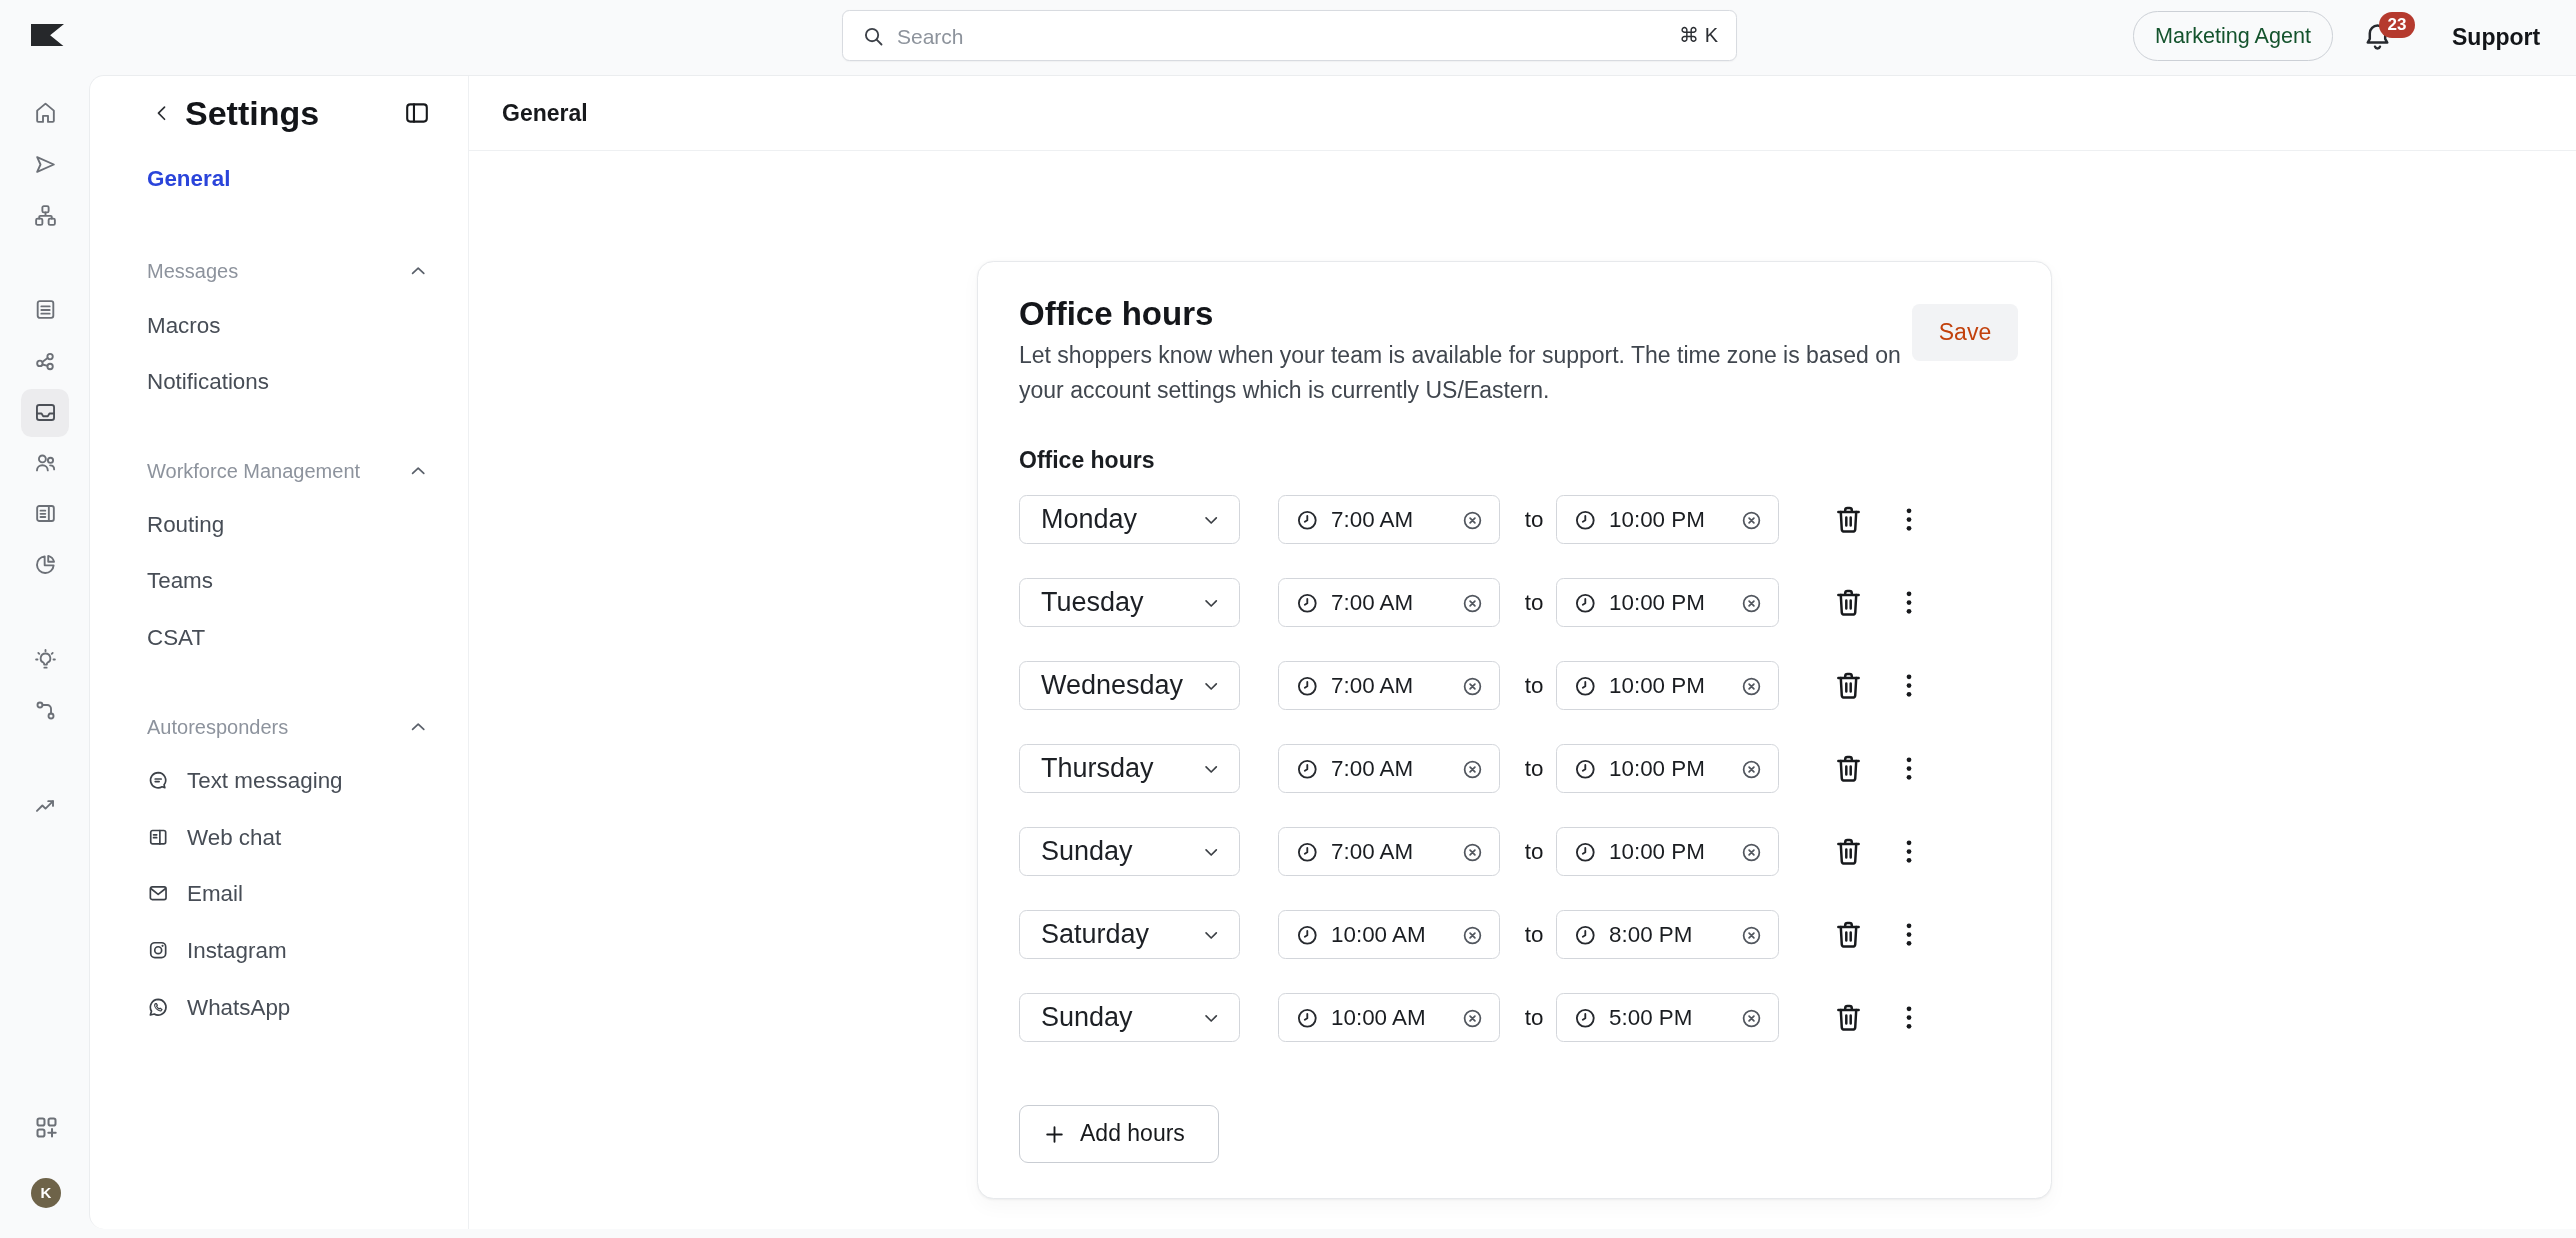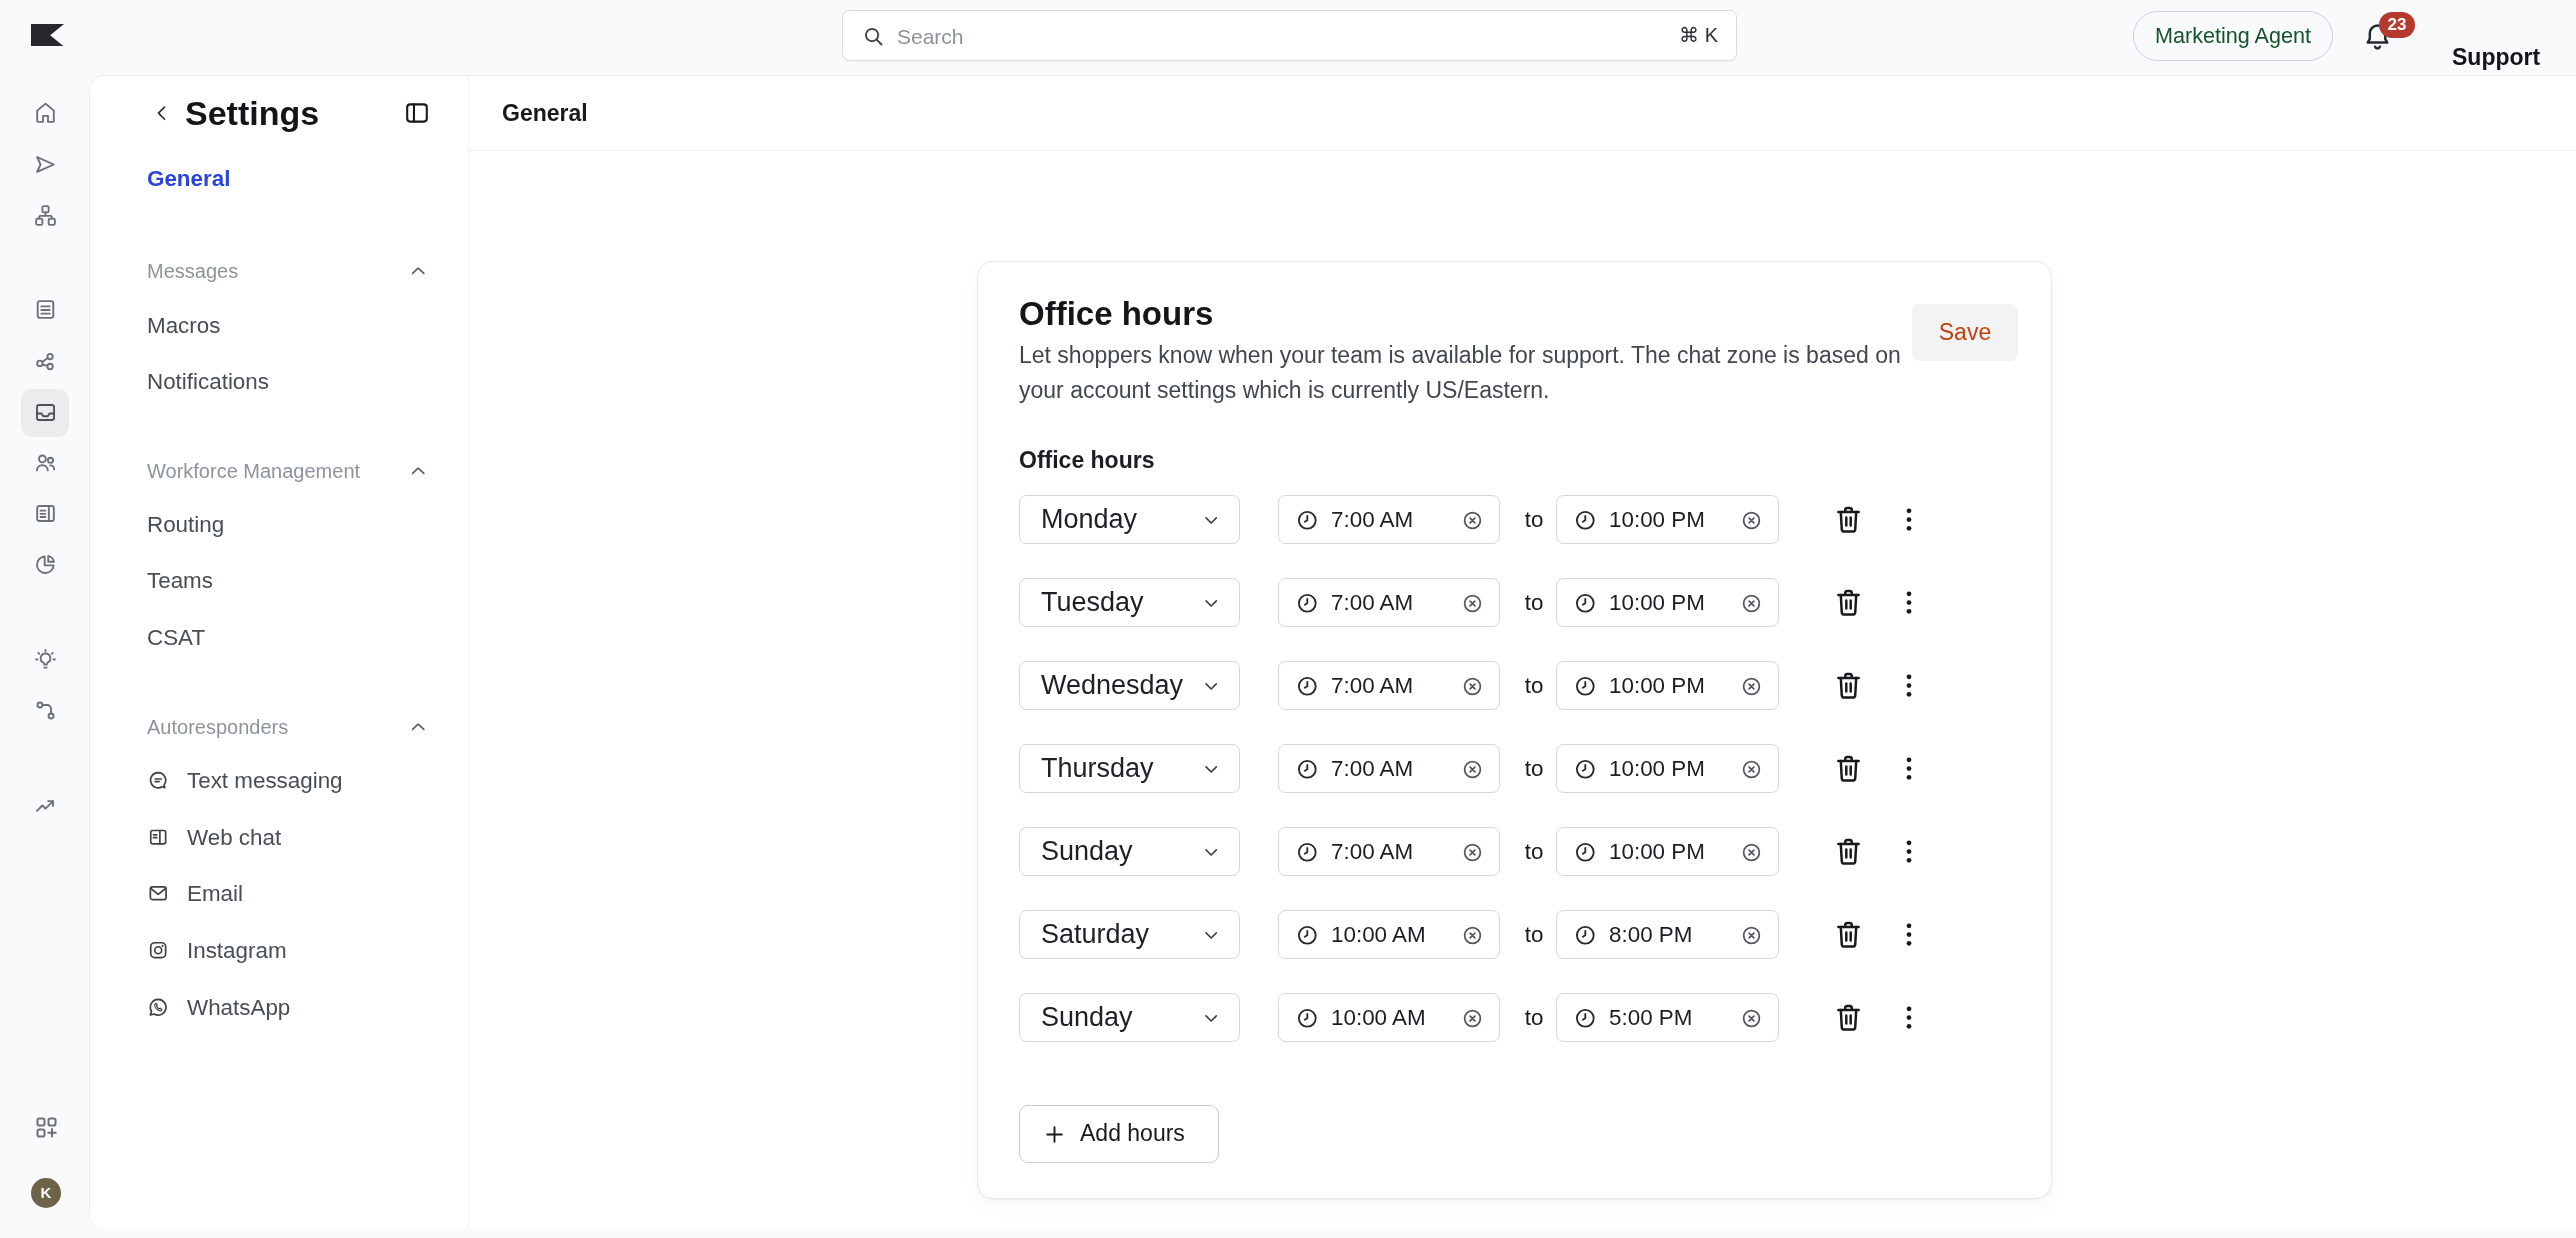--- a/index.html
+++ b/index.html
@@ -20,21 +20,21 @@
   .searchbox svg{position:absolute;left:18px;top:12.7px;color:#3c4148;}
   .searchbox input{position:absolute;left:52px;top:0;width:760px;height:100%;border:none;outline:none;
         background:transparent;font:21px "Liberation Sans",sans-serif;color:#1a1d21;}
   .searchbox input::placeholder{color:#8d939c;}
   .kbd{position:absolute;right:18px;top:0;height:49px;line-height:49px;font-size:20px;color:#2c2f34;}
   .acct-pill{position:absolute;left:2133px;top:11.2px;width:198px;height:48px;border:1.1px solid #ccd0d6;
         border-radius:24.6px;text-align:center;line-height:48px;font-size:21.6px;color:#14532d;background:transparent;cursor:pointer;}
   .bell{position:absolute;left:2361px;top:20px;width:33px;height:33px;color:#26292e;}
   .badge{position:absolute;left:2379px;top:12px;min-width:36px;height:26px;background:#b53a2e;border-radius:13.4px;
         color:#fff;font-size:17px;font-weight:bold;text-align:center;line-height:26px;padding:0 4.5px;box-sizing:border-box;}
-  .workspace{position:absolute;left:2452px;top:0;height:75px;line-height:75px;font-size:23px;font-weight:700;color:#131519;margin-top:20px;}
+  .workspace{position:absolute;left:2452px;top:0;height:75px;line-height:75px;font-size:23px;font-weight:700;color:#131519;}
 
   
   .rail{position:absolute;left:0;top:75px;width:89px;height:1164px;}
   .rail-ic{position:absolute;left:33px;width:25px;height:25px;color:#6c7077;cursor:pointer;}
   .rail-sel{position:absolute;left:21px;top:314px;width:48px;height:48px;background:#ececee;border-radius:10.4px;}
   .avatar{position:absolute;left:31px;top:1103px;width:30px;height:30px;border-radius:50%;background:#6e6349;
         color:#fff;font-size:15px;font-weight:bold;text-align:center;line-height:30px;}
 
   
   .panel{position:absolute;left:89px;top:75px;width:2487px;height:1154px;background:#fff;
@@ -291,21 +291,21 @@
   </div>
 
   <div class="main-header">
     <div class="page-title">General</div>
   </div>
 
   <div class="main-body">
 
     <div class="card card1">
       <div class="card-title">Office hours</div>
-      <div class="card-desc">Let shoppers know when your team is available for support. The chat zone is based on your account settings which is currently US/Eastern.</div>
+      <div class="card-desc">Let shoppers know when your team is available for support. The time zone is based on your account settings which is currently US/Eastern.</div>
       <button class="save-btn">Save</button>
       <div class="subheading">Office hours</div>
 
       <div class="rows">
 
         <div class="oh-row">
           <div class="fieldbox day-select">
             <span class="val">Monday</span>
             <svg class="ic chev" viewBox="0 0 24 24">
                 <path d="M6.5 9.5 12 15l5.5-5.5"></path>

